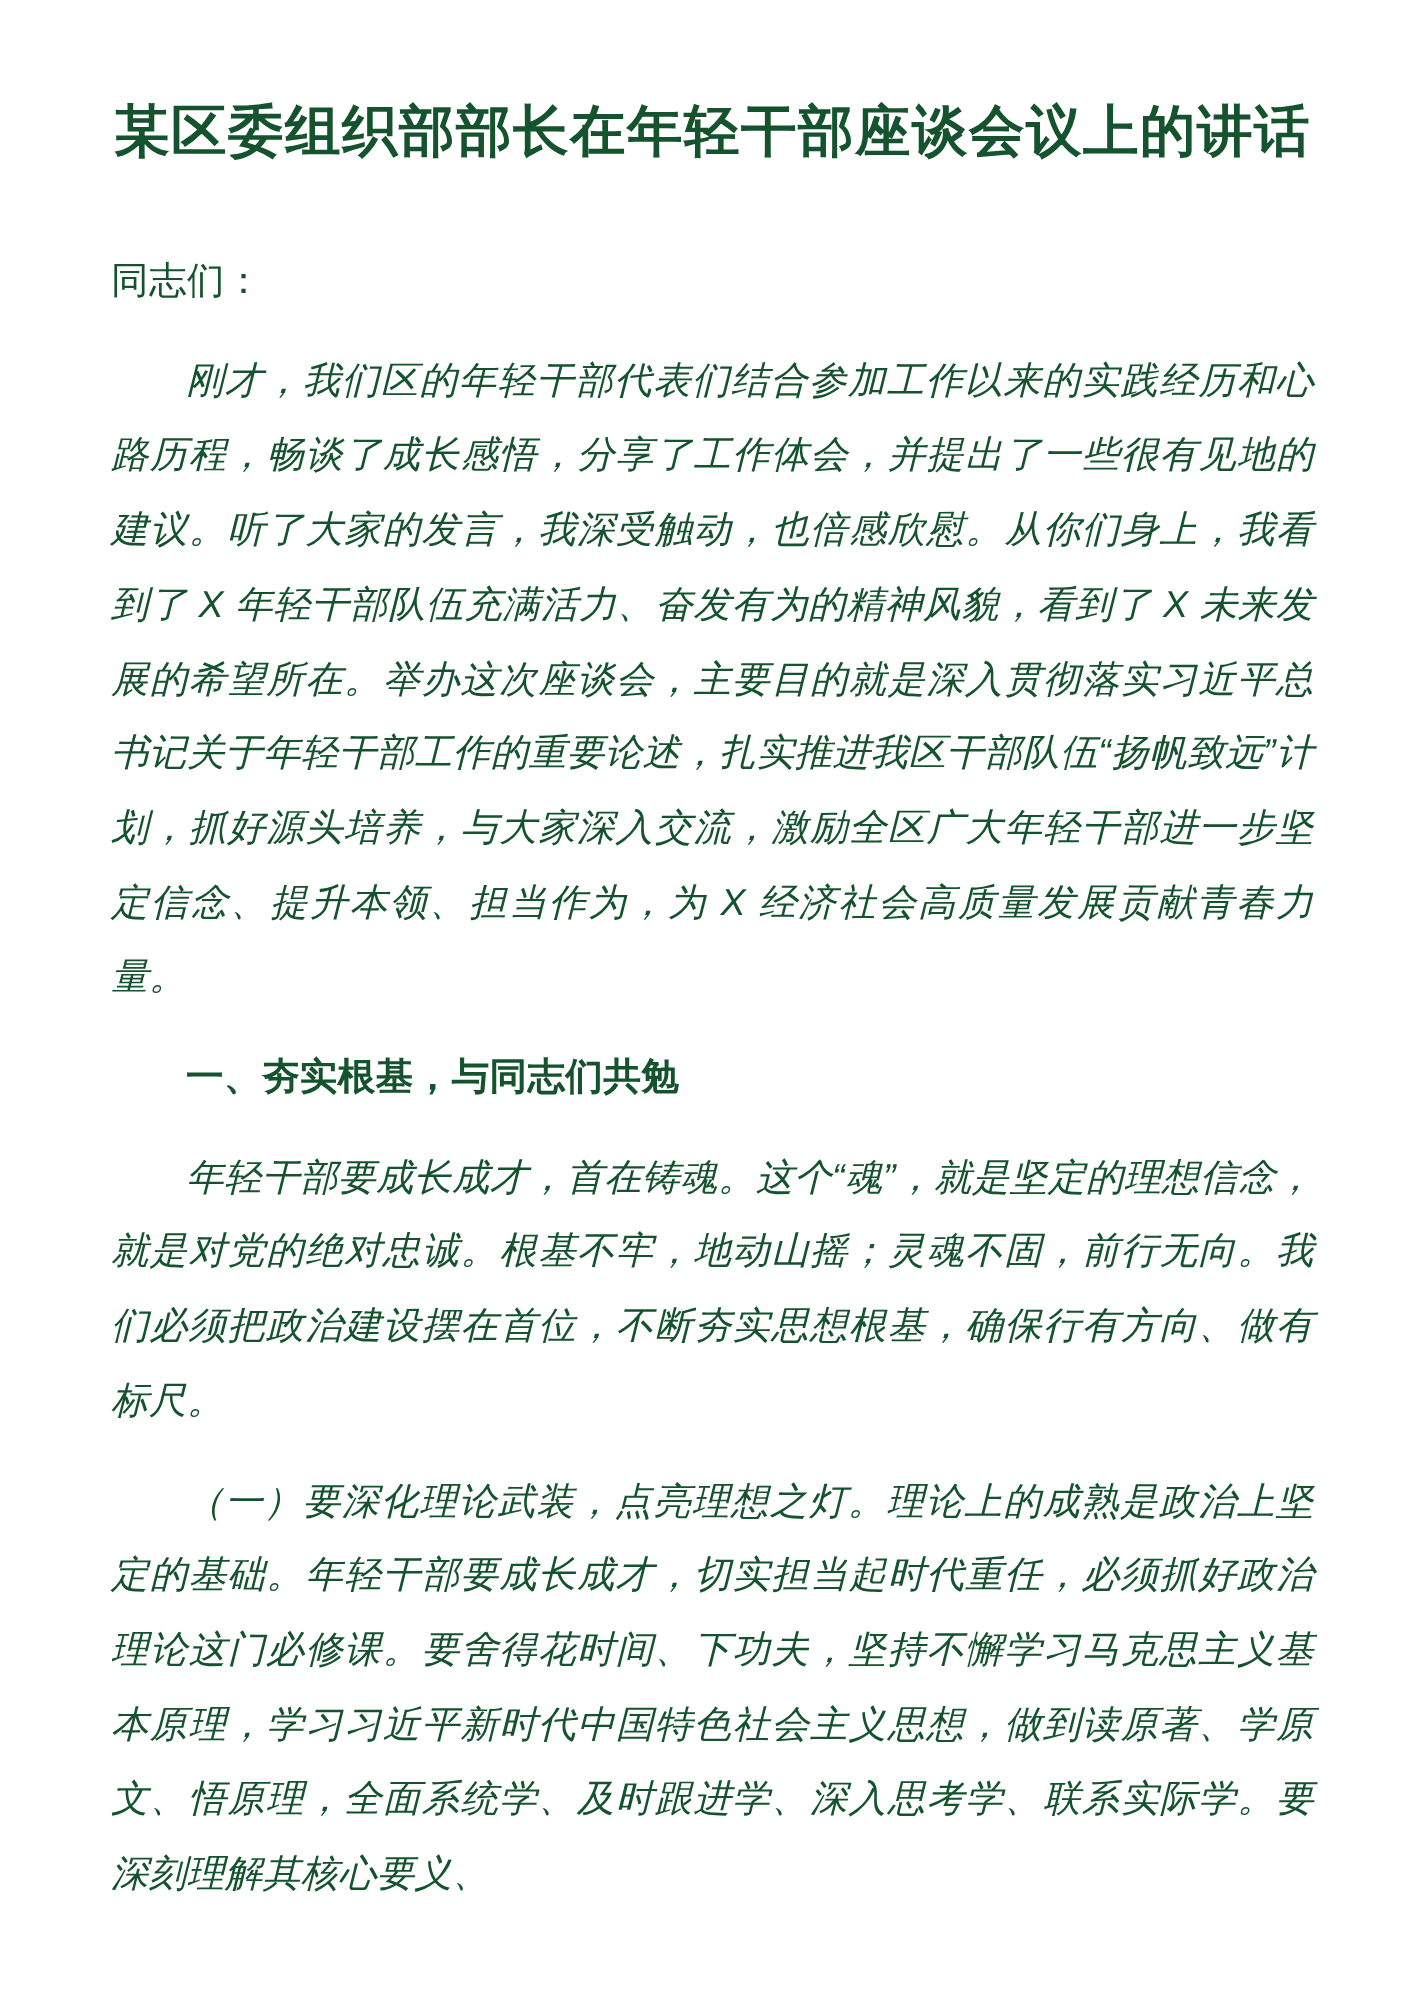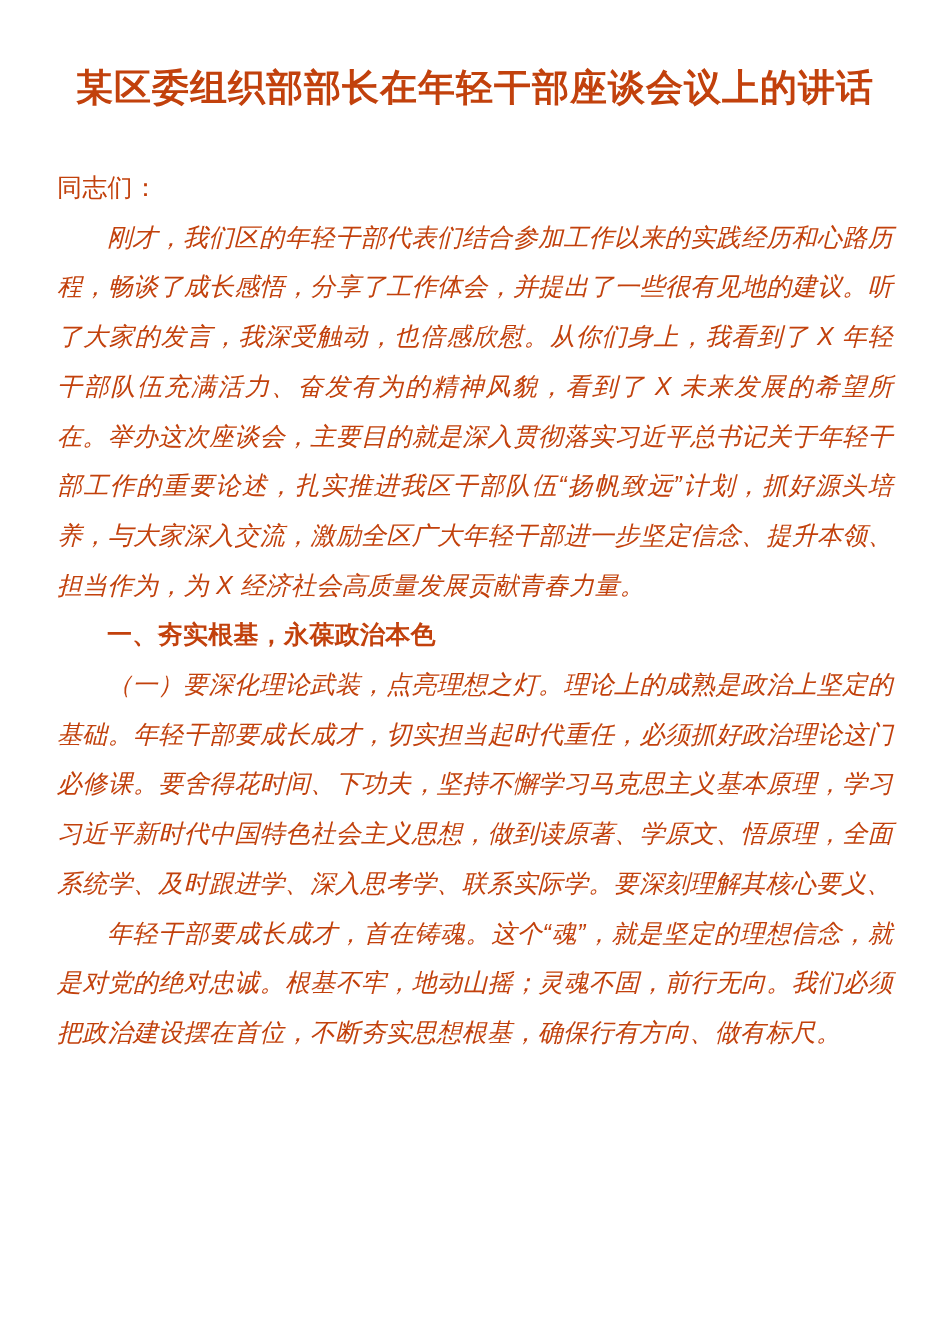--- a/index.html
+++ b/index.html
@@ -7,21 +7,21 @@
     padding: 0;
     background: #ffffff;
   }
   .page {
     position: relative;
     width: 950px;
     height: 1344px;
     box-sizing: border-box;
     padding: 62px 57px 0 57px;
     background: #ffffff;
-    color: #c2410c;
+    color: #14532d;
     overflow: hidden;
     font-family: "Liberation Sans", "DejaVu Sans", sans-serif;
   }
   .doc-title {
     margin: 0;
     font-size: 37px;
     line-height: 52px;
     font-weight: 700;
     text-align: center;
     letter-spacing: 1px;
@@ -29,21 +29,21 @@
   }
   .doc-body {
     margin-top: 49px;
     font-size: 25px;
     line-height: 49.7px;
     text-align: justify;
     text-justify: inter-ideograph;
     letter-spacing: 0.3px;
   }
   .doc-body p {
-    margin: 0;
+    margin: 17px;
     padding: 0;
   }
   .salutation {
     text-indent: 0;
   }
   .para {
     text-indent: 2em;
     font-style: italic;
   }
   .section-heading {
@@ -56,19 +56,19 @@
 
 <div class="page">
   <h1 class="doc-title">某区委组织部部长在年轻干部座谈会议上的讲话</h1>
 
   <div class="doc-body">
     <p class="salutation">同志们：</p>
 
     <p class="para">刚才，我们区的年轻干部代表们结合参加工作以来的实践经历和心路历程，畅谈了成长感悟，分享了工作体会，并提出了一些很有见地的建议。听了大家的发言，我深受触动，也倍感欣慰。从你们身上，我看到了 X 年轻干部队伍充满活力、奋发有为的精神风貌，看到了 X 未来发展的希望所在。举办这次座谈会，主要目的就是深入贯彻落实习近平总书记关于年轻干部工作的重要论述，扎实推进我区干部队伍“扬帆致远”计划，抓好源头培养，与大家深入交流，激励全区广大年轻干部进一步坚定信念、提升本领、担当作为，为 X 经济社会高质量发展贡献青春力量。</p>
 
 
-    <p class="section-heading">一、夯实根基，永葆政治本色</p>
+    <p class="section-heading">一、夯实根基，与同志们共勉</p>
+
+    <p class="para">年轻干部要成长成才，首在铸魂。这个“魂”，就是坚定的理想信念，就是对党的绝对忠诚。根基不牢，地动山摇；灵魂不固，前行无向。我们必须把政治建设摆在首位，不断夯实思想根基，确保行有方向、做有标尺。</p>
 
     <p class="para">（一）要深化理论武装，点亮理想之灯。理论上的成熟是政治上坚定的基础。年轻干部要成长成才，切实担当起时代重任，必须抓好政治理论这门必修课。要舍得花时间、下功夫，坚持不懈学习马克思主义基本原理，学习习近平新时代中国特色社会主义思想，做到读原著、学原文、悟原理，全面系统学、及时跟进学、深入思考学、联系实际学。要深刻理解其核心要义、</p>
-
-    <p class="para">年轻干部要成长成才，首在铸魂。这个“魂”，就是坚定的理想信念，就是对党的绝对忠诚。根基不牢，地动山摇；灵魂不固，前行无向。我们必须把政治建设摆在首位，不断夯实思想根基，确保行有方向、做有标尺。</p>
   </div>
 </div>
 
 </body></html>

